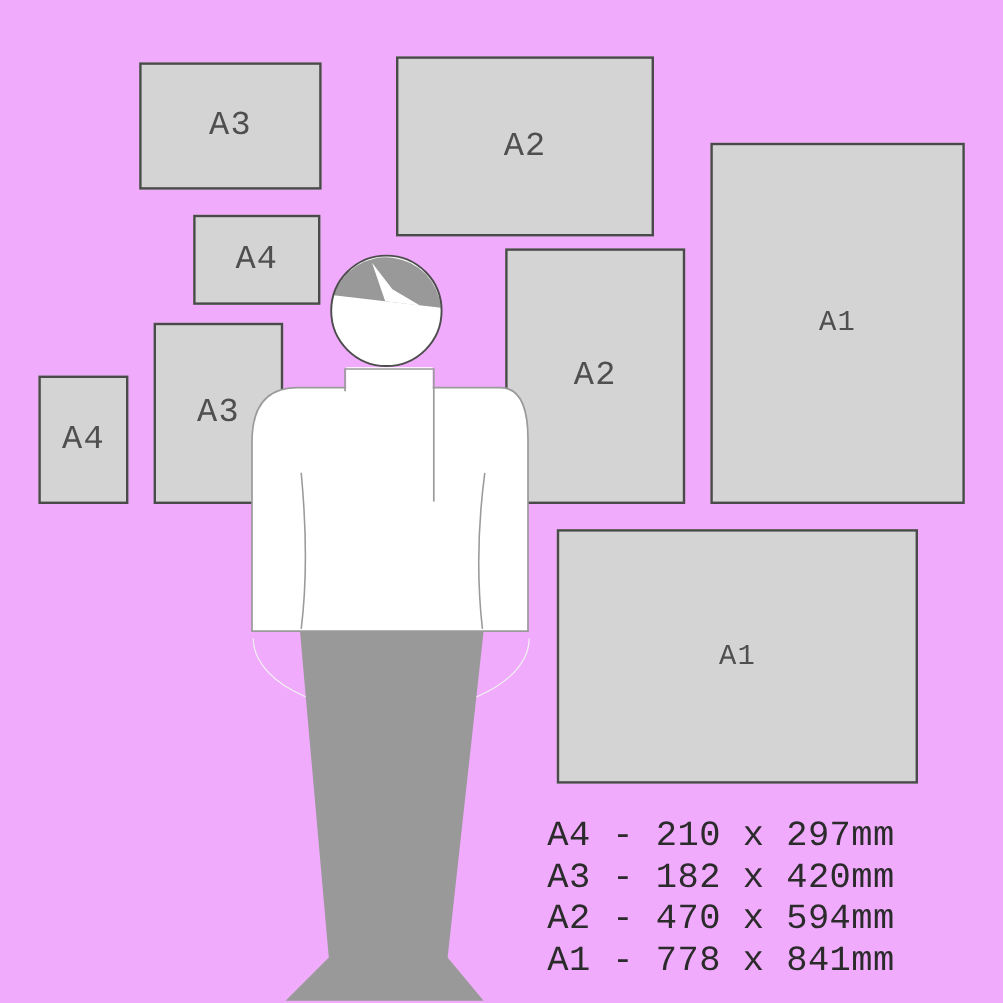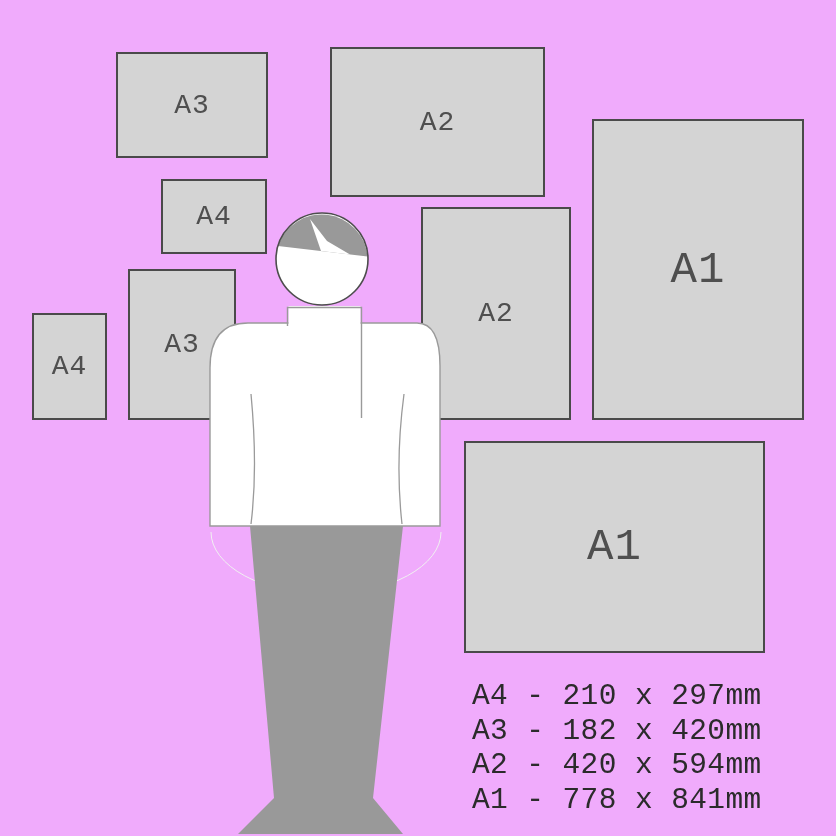--- a/index.html
+++ b/index.html
@@ -1,21 +1,21 @@
 <!DOCTYPE html>
 <html><head>
 <meta charset="utf-8">
 <style>
   html,body{margin:0;padding:0}
   #page{position:relative;width:836px;height:836px;background:#f0abfc;font-family:Liberation Mono, monospace;overflow:hidden}
   .paper{position:absolute;background:#d4d4d4;border:2px solid #4a4a4a;box-sizing:border-box;display:flex;align-items:center;justify-content:center}
   .paper span{color:#4f4f4f;font-size:28px;letter-spacing:1px}
-  .paper.big span{font-size:44px}
+  .paper.big span{font-size:24px}
   .person{position:absolute;left:0;top:0}
-  .legend{position:absolute;left:472px;top:679px;color:#2b2b2b;font-size:29.5px;line-height:34.6px;letter-spacing:0.4px}
+  .legend{position:absolute;left:456px;top:679px;color:#2b2b2b;font-size:29.5px;line-height:34.6px;letter-spacing:0.4px}
 </style>
 </head>
 <body>
 
 <div id="page">
 
   <div class="paper" style="left:116px;top:52px;width:152px;height:106px">
       <span>A3</span>
     </div>
   <div class="paper" style="left:330px;top:47px;width:215px;height:150px">
@@ -50,17 +50,17 @@
     <path d="M404,394 Q395,462 402,524" fill="none" stroke="#9a9a9a" stroke-width="1.3"></path>
     <circle cx="322" cy="259" r="46" fill="#ffffff"></circle>
     <path d="M278,246 A46,46 0 0 1 367.5,256.5 Z" fill="#999999"></path>
     <polygon points="310,219 321,251 350,254.5 327,241" fill="#ffffff"></polygon>
     <circle cx="322" cy="259" r="46" fill="none" stroke="#4d4d4d" stroke-width="1.6"></circle>
   </svg>
 
   <div class="legend">
     <div>A4 - 210 x 297mm</div>
     <div>A3 - 182 x 420mm</div>
-    <div>A2 - 420 x 594mm</div>
+    <div>A2 - 470 x 594mm</div>
     <div>A1 - 778 x 841mm</div>
   </div>
 
 </div>
 
 </body></html>

